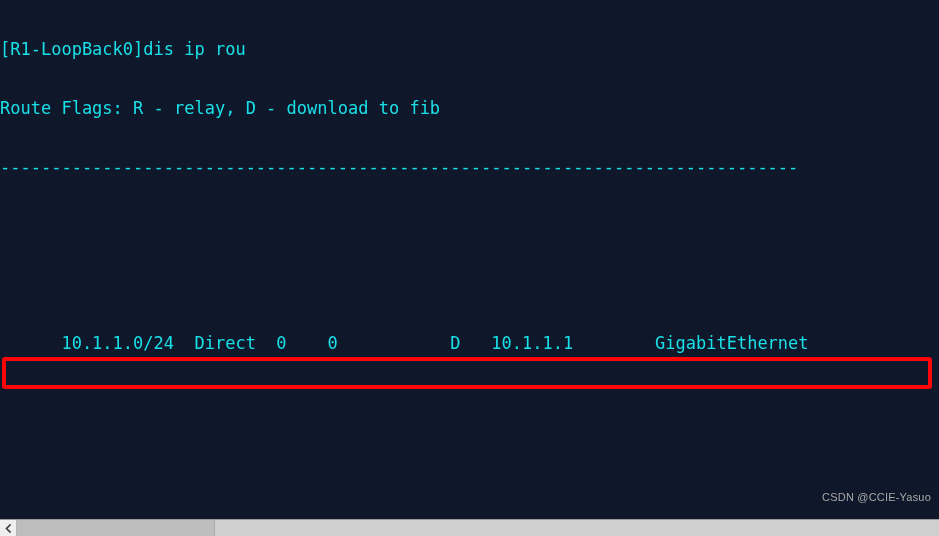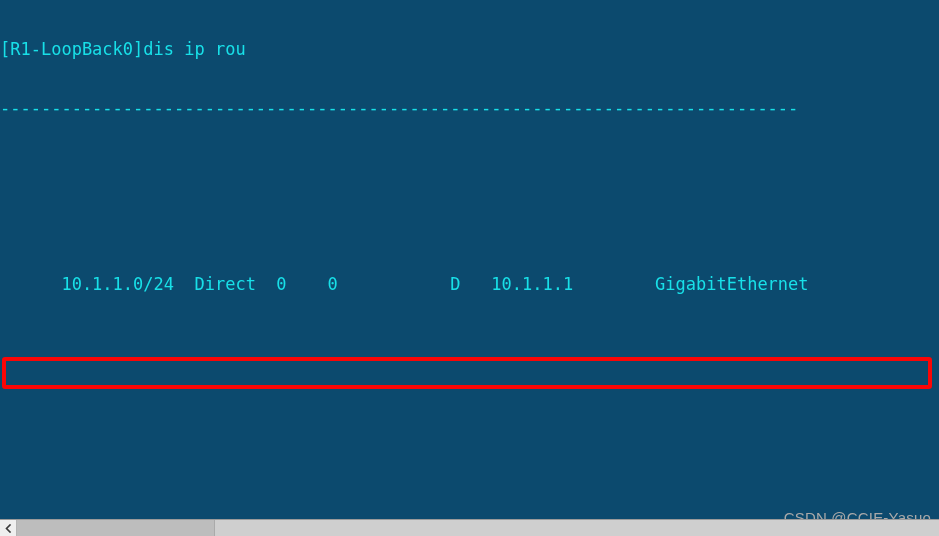--- a/index.html
+++ b/index.html
@@ -11,21 +11,21 @@
     width: 939px;
     height: 536px;
     overflow: hidden;
     font-family: "DejaVu Sans Mono", "Liberation Mono", monospace;
   }
 
   #terminal {
     position: relative;
     width: 939px;
     height: 536px;
-    background: #0c4a6e;
+    background: #0f172a;
     overflow: hidden;
   }
 
   #console-text {
     position: absolute;
     left: 0;
     top: 0;
     width: 939px;
     color: #18e0e8;
     font-family: "DejaVu Sans Mono", "Liberation Mono", monospace;
@@ -55,24 +55,24 @@
     border: 4px solid #fb0606;
     border-radius: 3px;
     box-sizing: border-box;
     pointer-events: none;
   }
 
   
   #watermark {
     position: absolute;
     right: 8px;
-    top: 509px;
+    top: 491px;
     color: #a9a9a9;
     font-family: "Liberation Sans", sans-serif;
-    font-size: 15px;
+    font-size: 11px;
     letter-spacing: 0.2px;
     white-space: nowrap;
   }
 
   
   #hscrollbar {
     position: absolute;
     left: 0;
     bottom: 0;
     width: 939px;
@@ -110,20 +110,21 @@
     box-sizing: border-box;
   }
 </style>
 </head>
 <body>
 
 <div id="terminal">
 
   <div id="console-text">
     <div class="term-line">[R1-LoopBack0]dis ip rou</div>
+    <div class="term-line">Route Flags: R - relay, D - download to fib</div>
     <div class="term-line">------------------------------------------------------------------------------</div>
     <div class="term-line"></div>
     <div class="term-line"></div>
     <div class="term-line">      10.1.1.0/24  Direct  0    0           D   10.1.1.1        GigabitEthernet</div>
     
     
     
     
     
     

